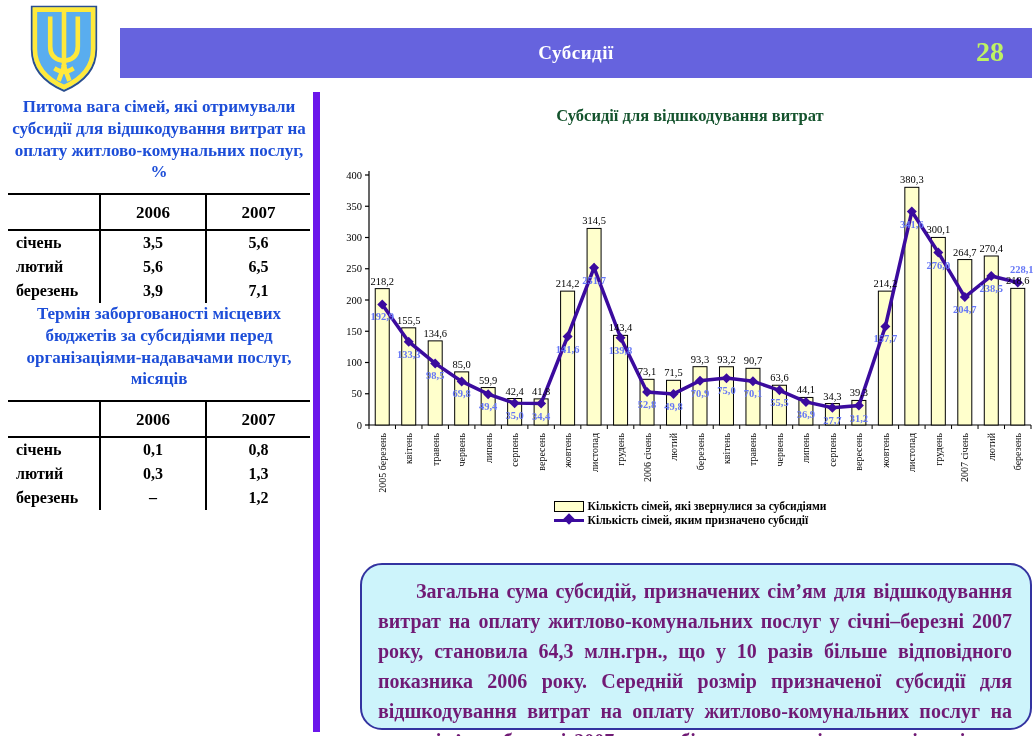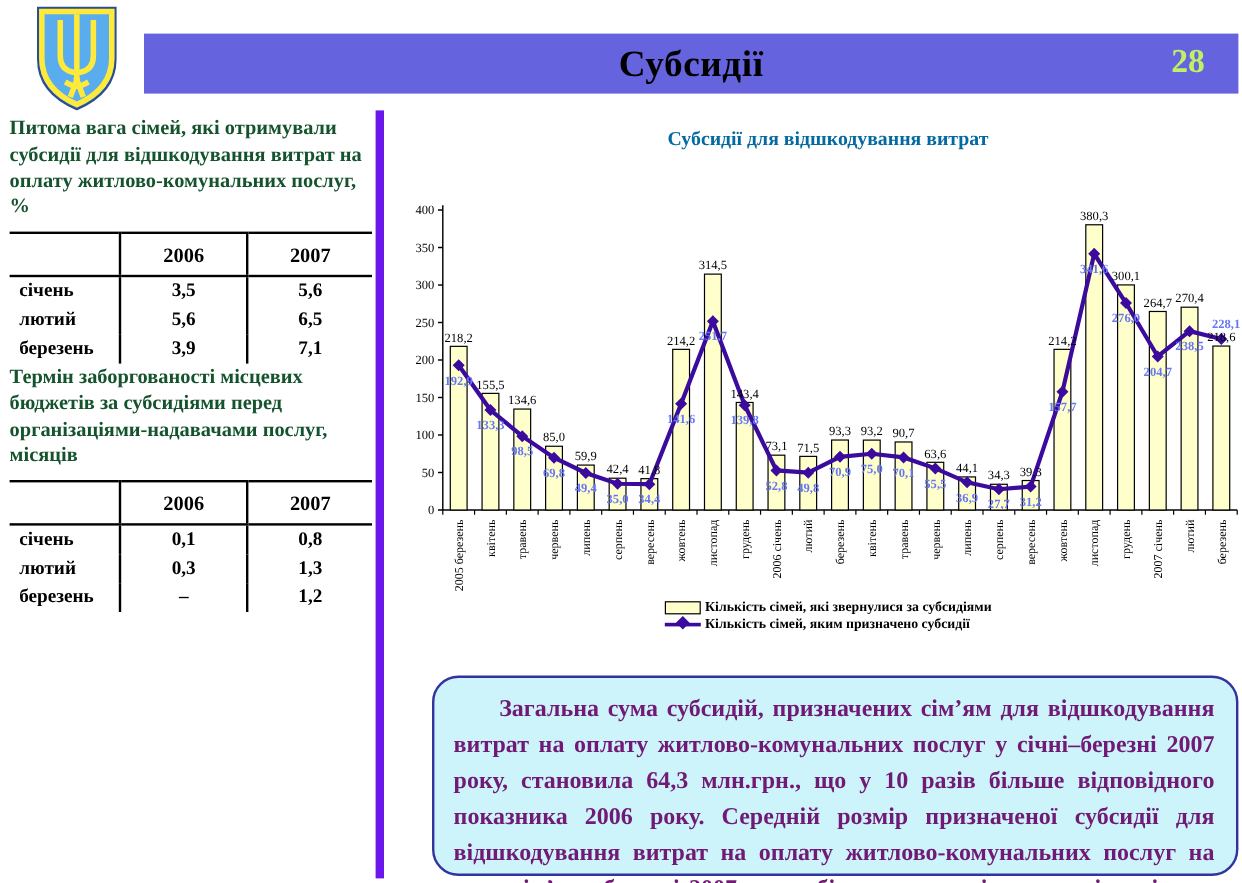--- a/index.html
+++ b/index.html
@@ -8,41 +8,41 @@
   #page {
     position:relative; width:1035px; height:736px; background:#fff; overflow:hidden;
   }
 
   
   #coat { position:absolute; left:12px; top:2px; width:104px; height:92px; }
   #header-bar {
     position:absolute; left:120px; top:28px; width:912px; height:50px;
     background:#6663DE; display:flex; align-items:center; justify-content:center;
   }
-  #header-title { color:#000000; font-size:31px; font-weight:bold; letter-spacing:.5px; }
+  #header-title { color:#ffffff; font-size:19px; font-weight:bold; letter-spacing:.5px; }
   #page-number { position:absolute; right:28px; top:8px; color:#bef264; font-size:28px; font-weight:bold; }
 
   
   #left-panel { position:absolute; left:8px; top:96px; width:302px; }
   .panel-title {
-    font-weight:bold; font-size:17px; line-height:1.28; text-align:left; color:#14532d;
+    font-weight:bold; font-size:17px; line-height:1.28; text-align:center; color:#1d4ed8;
   }
   table.stat { border-collapse:collapse; width:100%; margin-top:10px; border-top:2px solid #000; }
   table.stat th { font-size:17px; font-weight:bold; padding:8px 4px 6px; border-bottom:2px solid #000; }
   table.stat td { font-size:16px; font-weight:bold; padding:3px 6px; }
   table.stat th + th, table.stat td + td { border-left:2px solid #000; text-align:center; }
   table.stat td:first-child, table.stat th:first-child { width:92px; text-align:left; padding-left:8px; }
   #table2-wrap { }
 
   
   #divider { position:absolute; left:313px; top:92px; width:7px; height:640px; background:#6B16EB; }
 
   
   #chart-title { position:absolute; left:345px; top:104px; width:690px; text-align:center;
-    font-weight:bold; font-size:16.5px; line-height:1.45; color:#0369a1; }
+    font-weight:bold; font-size:16.5px; line-height:1.45; color:#14532d; }
   #chart-svg { position:absolute; left:345px; top:162px; }
   #legend { position:absolute; left:345px; top:500px; width:690px; display:flex; justify-content:center; }
   #legend-inner { display:flex; flex-direction:column; gap:2px; }
   .legend-row { display:flex; align-items:center; gap:4px; }
   .swatch-box { width:30px; height:11px; background:#FFFFCC; border:1px solid #000; flex:0 0 auto; }
   .swatch-line { width:30px; height:3px; background:#3B0B9E; position:relative; flex:0 0 auto; }
   .swatch-line::after { content:''; position:absolute; left:11px; top:-3.5px; width:8px; height:8px;
     background:#3B0B9E; transform:rotate(45deg); }
   .legend-label { font-size:11.5px; font-weight:bold; color:#000; }
 

